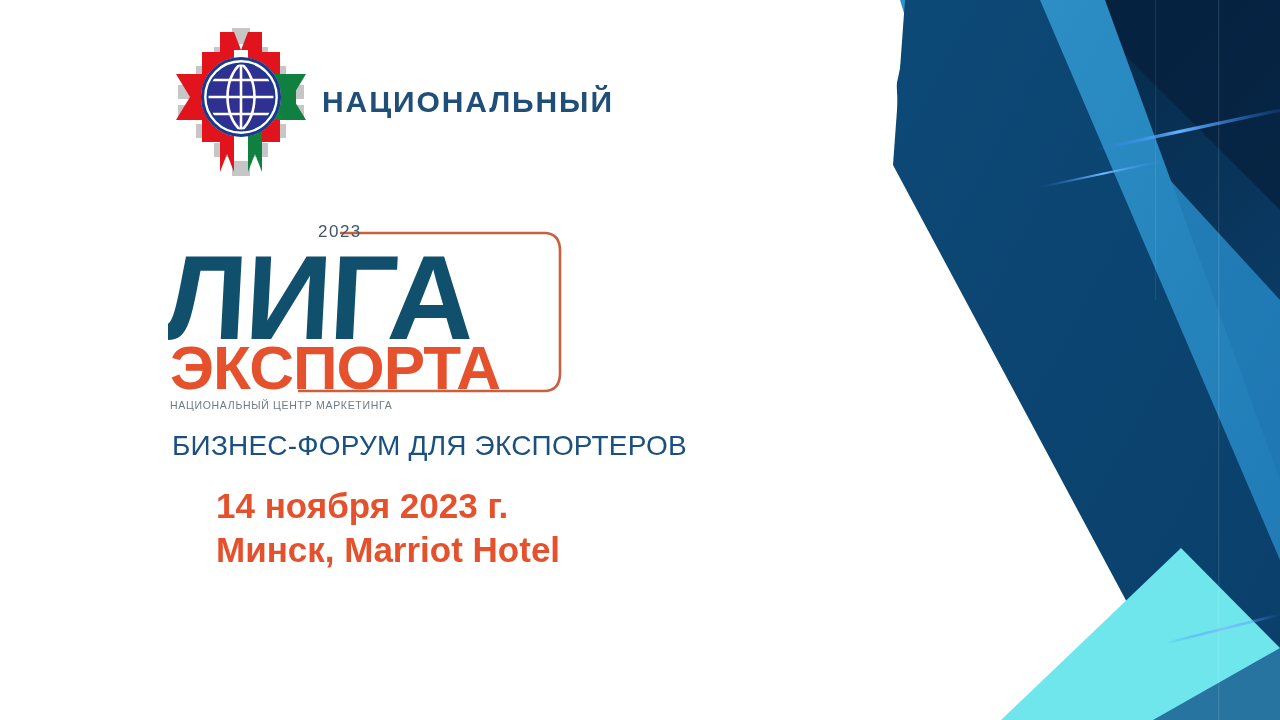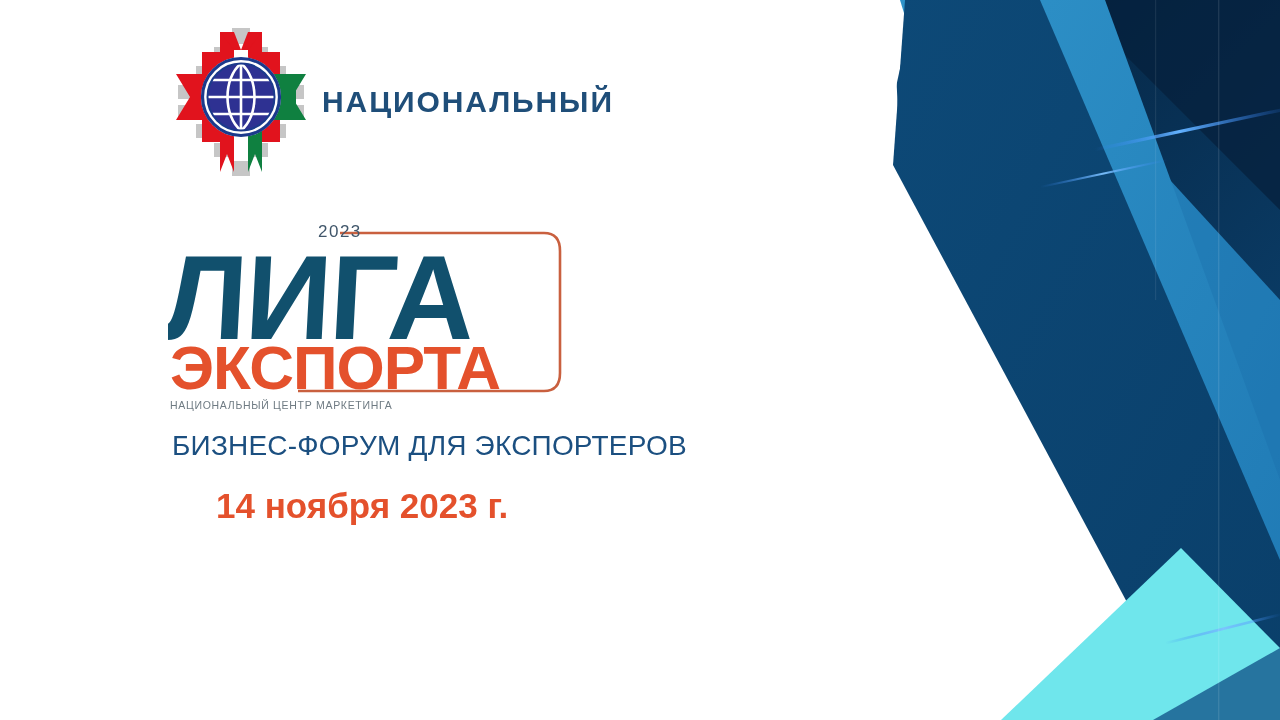--- a/index.html
+++ b/index.html
@@ -235,16 +235,17 @@
         <text x="2" y="178" font-family="&quot;Liberation Sans&quot;, sans-serif" font-weight="bold" font-size="62" letter-spacing="-1" fill="#e4512c">ЭКСПОРТА</text>
 
         <text x="2" y="198" font-family="&quot;Liberation Sans&quot;, sans-serif" font-size="10.5" letter-spacing="0.7" fill="#6f7b83">НАЦИОНАЛЬНЫЙ ЦЕНТР МАРКЕТИНГА</text>
       </svg>
     </div>
 
     <div id="headline">БИЗНЕС-ФОРУМ ДЛЯ ЭКСПОРТЕРОВ</div>
 
     <div id="date-block">
       <span>14 ноября 2023 г.</span>
+      <span>Минск, Marriot Hotel</span>
     </div>
 
   </div>
 </div>
 
 </body></html>

